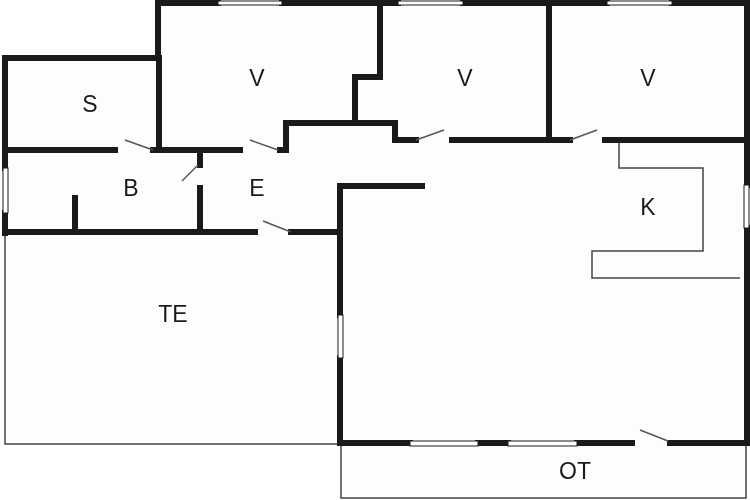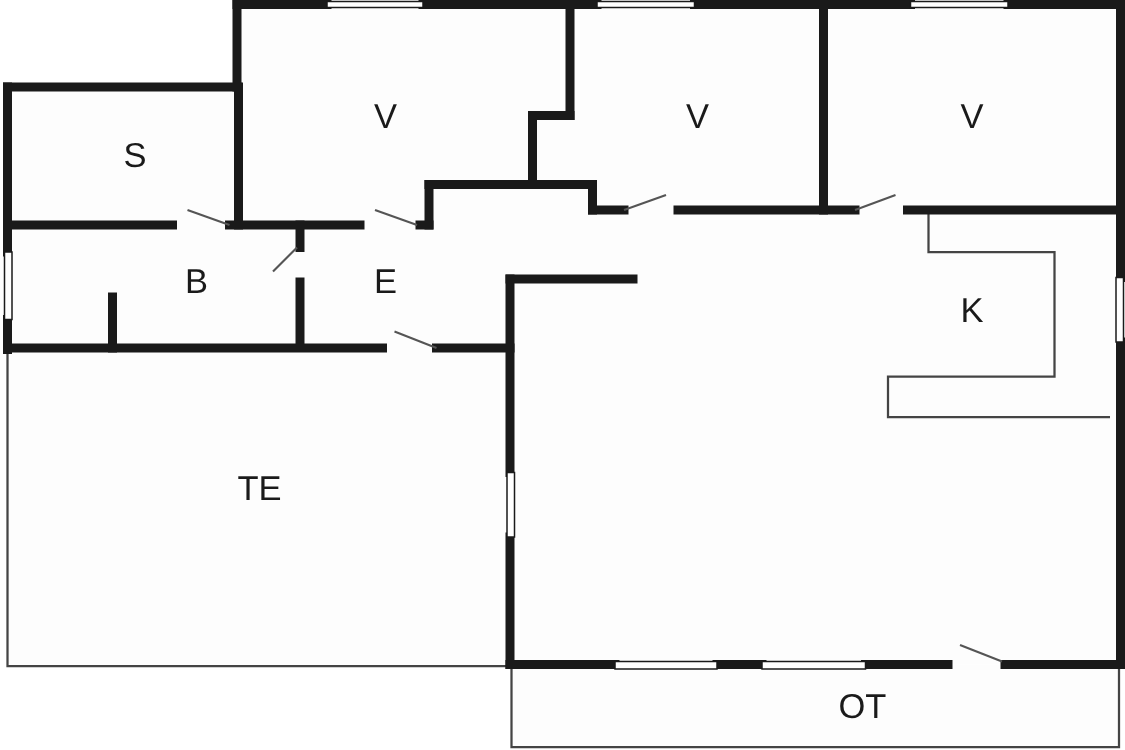--- a/index.html
+++ b/index.html
@@ -96,14 +96,14 @@
   </g>
 </svg>
 
 <div class="room-label" style="left:90px;top:104px;">S</div>
 <div class="room-label" style="left:257px;top:78px;">V</div>
 <div class="room-label" style="left:465px;top:78px;">V</div>
 <div class="room-label" style="left:648px;top:78px;">V</div>
 <div class="room-label" style="left:131px;top:188px;">B</div>
 <div class="room-label" style="left:257px;top:188px;">E</div>
 <div class="room-label" style="left:648px;top:207px;">K</div>
-<div class="room-label" style="left:173px;top:326px;">TE</div>
+<div class="room-label" style="left:173px;top:314px;">TE</div>
 <div class="room-label" style="left:575px;top:471px;">OT</div>
 
 </body></html>

